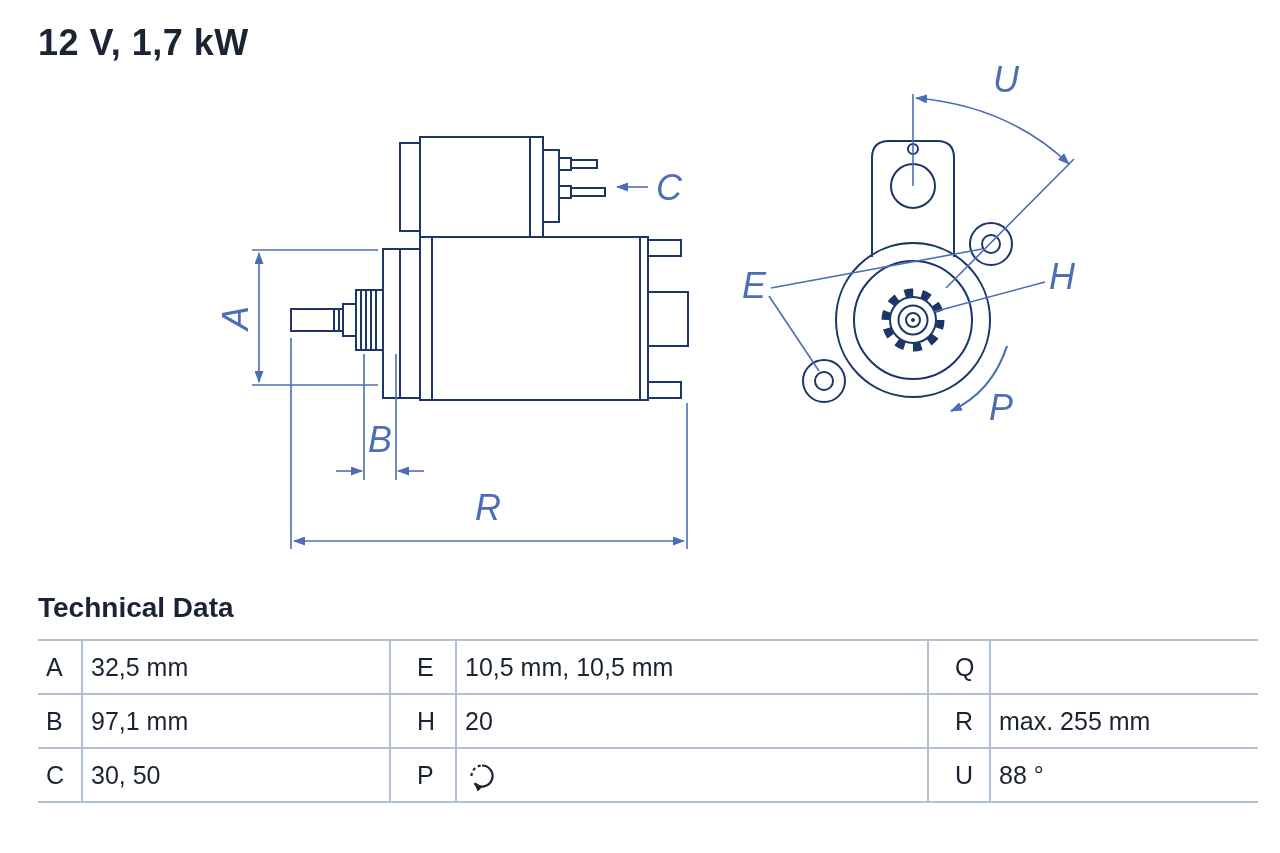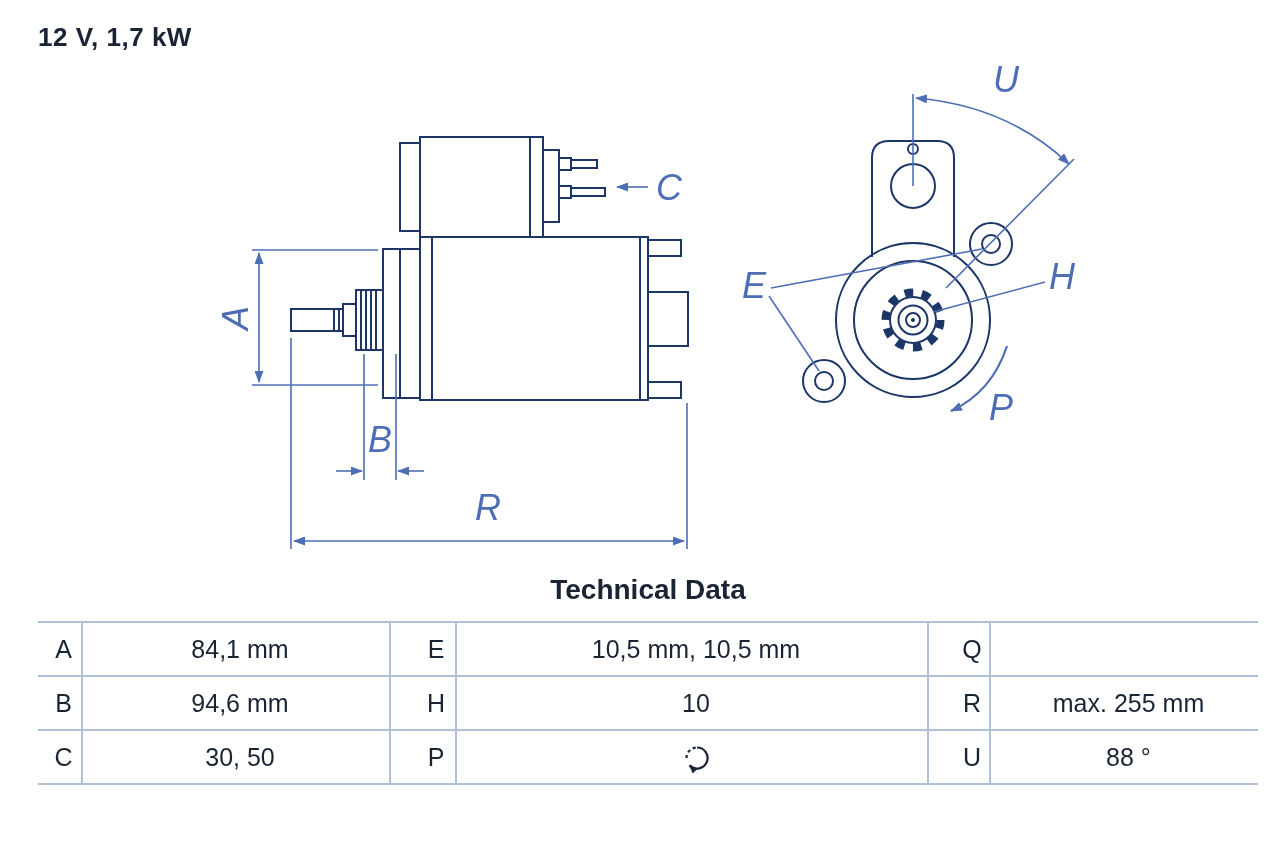--- a/index.html
+++ b/index.html
@@ -5,24 +5,24 @@
   * { margin:0; padding:0; box-sizing:border-box; }
   html,body { background:#ffffff; }
   body {
     width:1280px; height:853px;
     font-family:"Liberation Sans", sans-serif;
     position:relative; overflow:hidden;
   }
   .page { position:relative; width:1280px; height:853px; background:#ffffff; }
   .title {
     position:absolute; top:22px; left:38px;
-    font-size:26px; font-weight:bold; color:#1a2433; letter-spacing:0.5px;
+    font-size:36px; font-weight:bold; color:#1a2433; letter-spacing:0.5px;
   }
   .drawing { position:absolute; top:0; left:0; }
-  .tech { position:absolute; top:574px; left:38px; width:1220px;text-align:center; }
+  .tech { position:absolute; top:592px; left:38px; width:1220px; }
   .tech h2 { font-size:28px; font-weight:bold; color:#1a2433; margin-bottom:15px; }
   table.td { border-collapse:collapse; width:1220px; table-layout:fixed; }
   table.td td {
     border-top:2px solid #b0c1d6;
     border-left:2px solid #b0c1d6;
     font-size:25px; color:#1a2433;
     height:54px; vertical-align:middle;
     overflow:hidden; white-space:nowrap;
   }
   table.td tr td:first-child { border-left:none; }
@@ -156,31 +156,31 @@
         <col style="width:44px">
           <col style="width:308px">
         <col style="width:66px">
           <col style="width:472px">
         <col style="width:62px">
           <col style="width:268px">
       </colgroup>
       <tbody>
           <tr>
         <td class="key-first">A</td>
-        <td class="val">84,1 mm</td>
+        <td class="val">32,5 mm</td>
         <td class="key">E</td>
         <td class="val">10,5 mm, 10,5 mm</td>
         <td class="key">Q</td>
         <td class="val"></td>
       </tr>
       <tr>
         <td class="key-first">B</td>
-        <td class="val">94,6 mm</td>
+        <td class="val">97,1 mm</td>
         <td class="key">H</td>
-        <td class="val">10</td>
+        <td class="val">20</td>
         <td class="key">R</td>
         <td class="val">max. 255 mm</td>
       </tr>
       <tr class="last">
         <td class="key-first">C</td>
         <td class="val">30, 50</td>
         <td class="key">P</td>
         <td class="val">
           <svg class="rot" width="30" height="30" viewBox="0 0 30 30">
             <defs>

